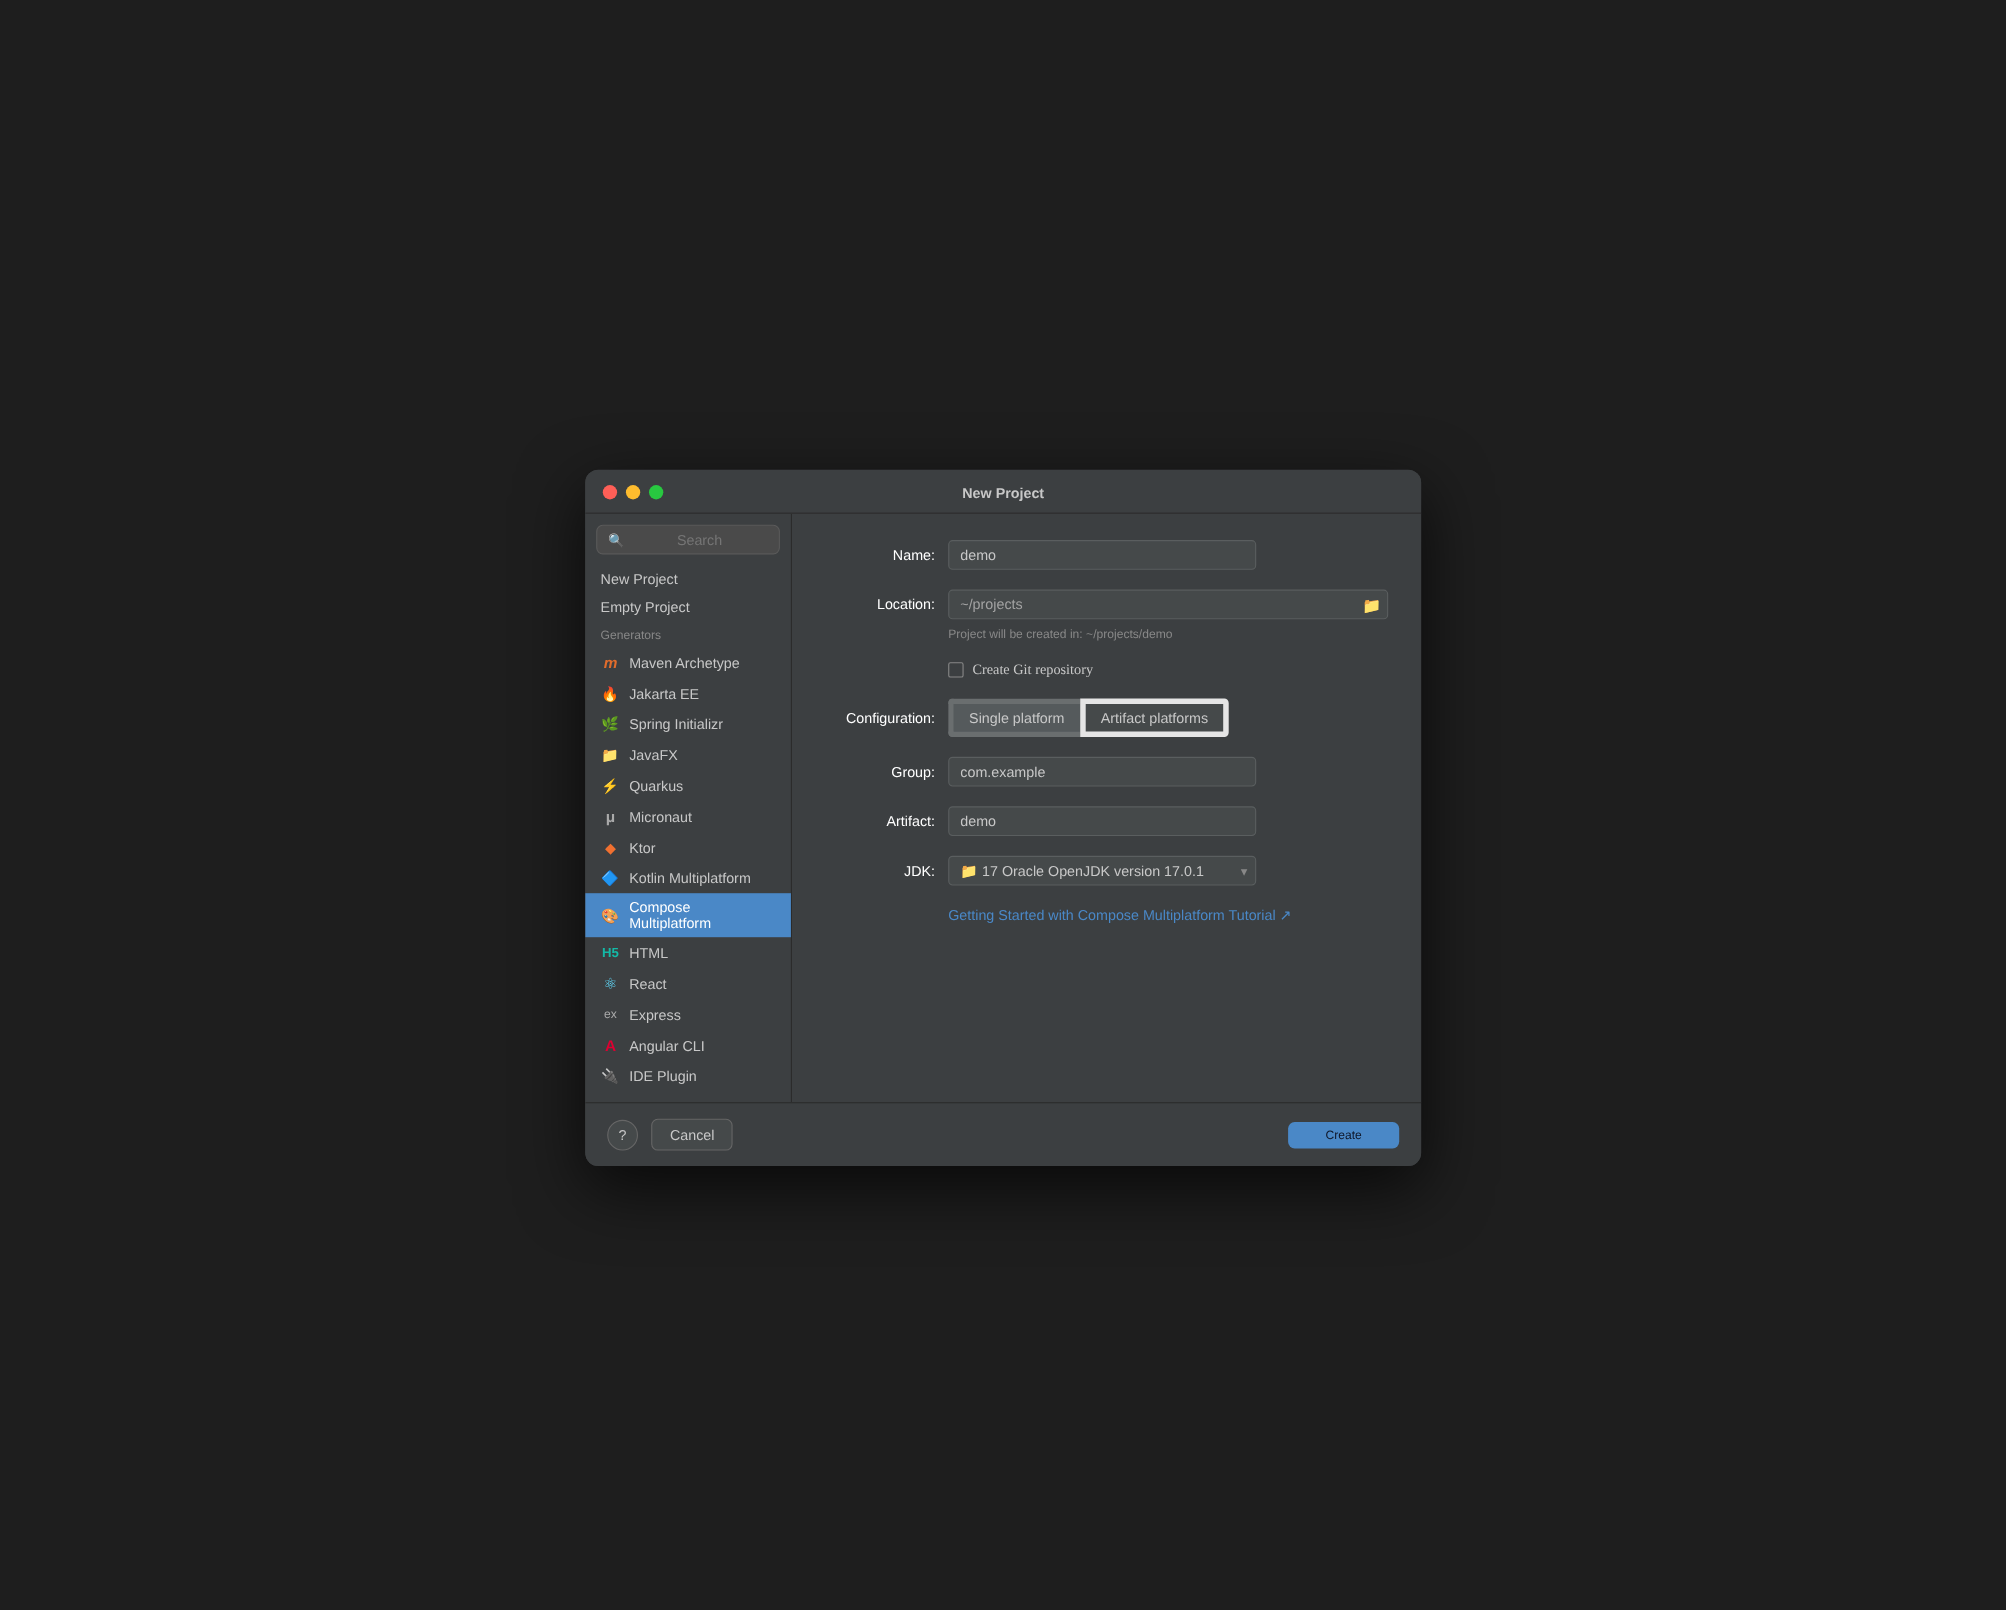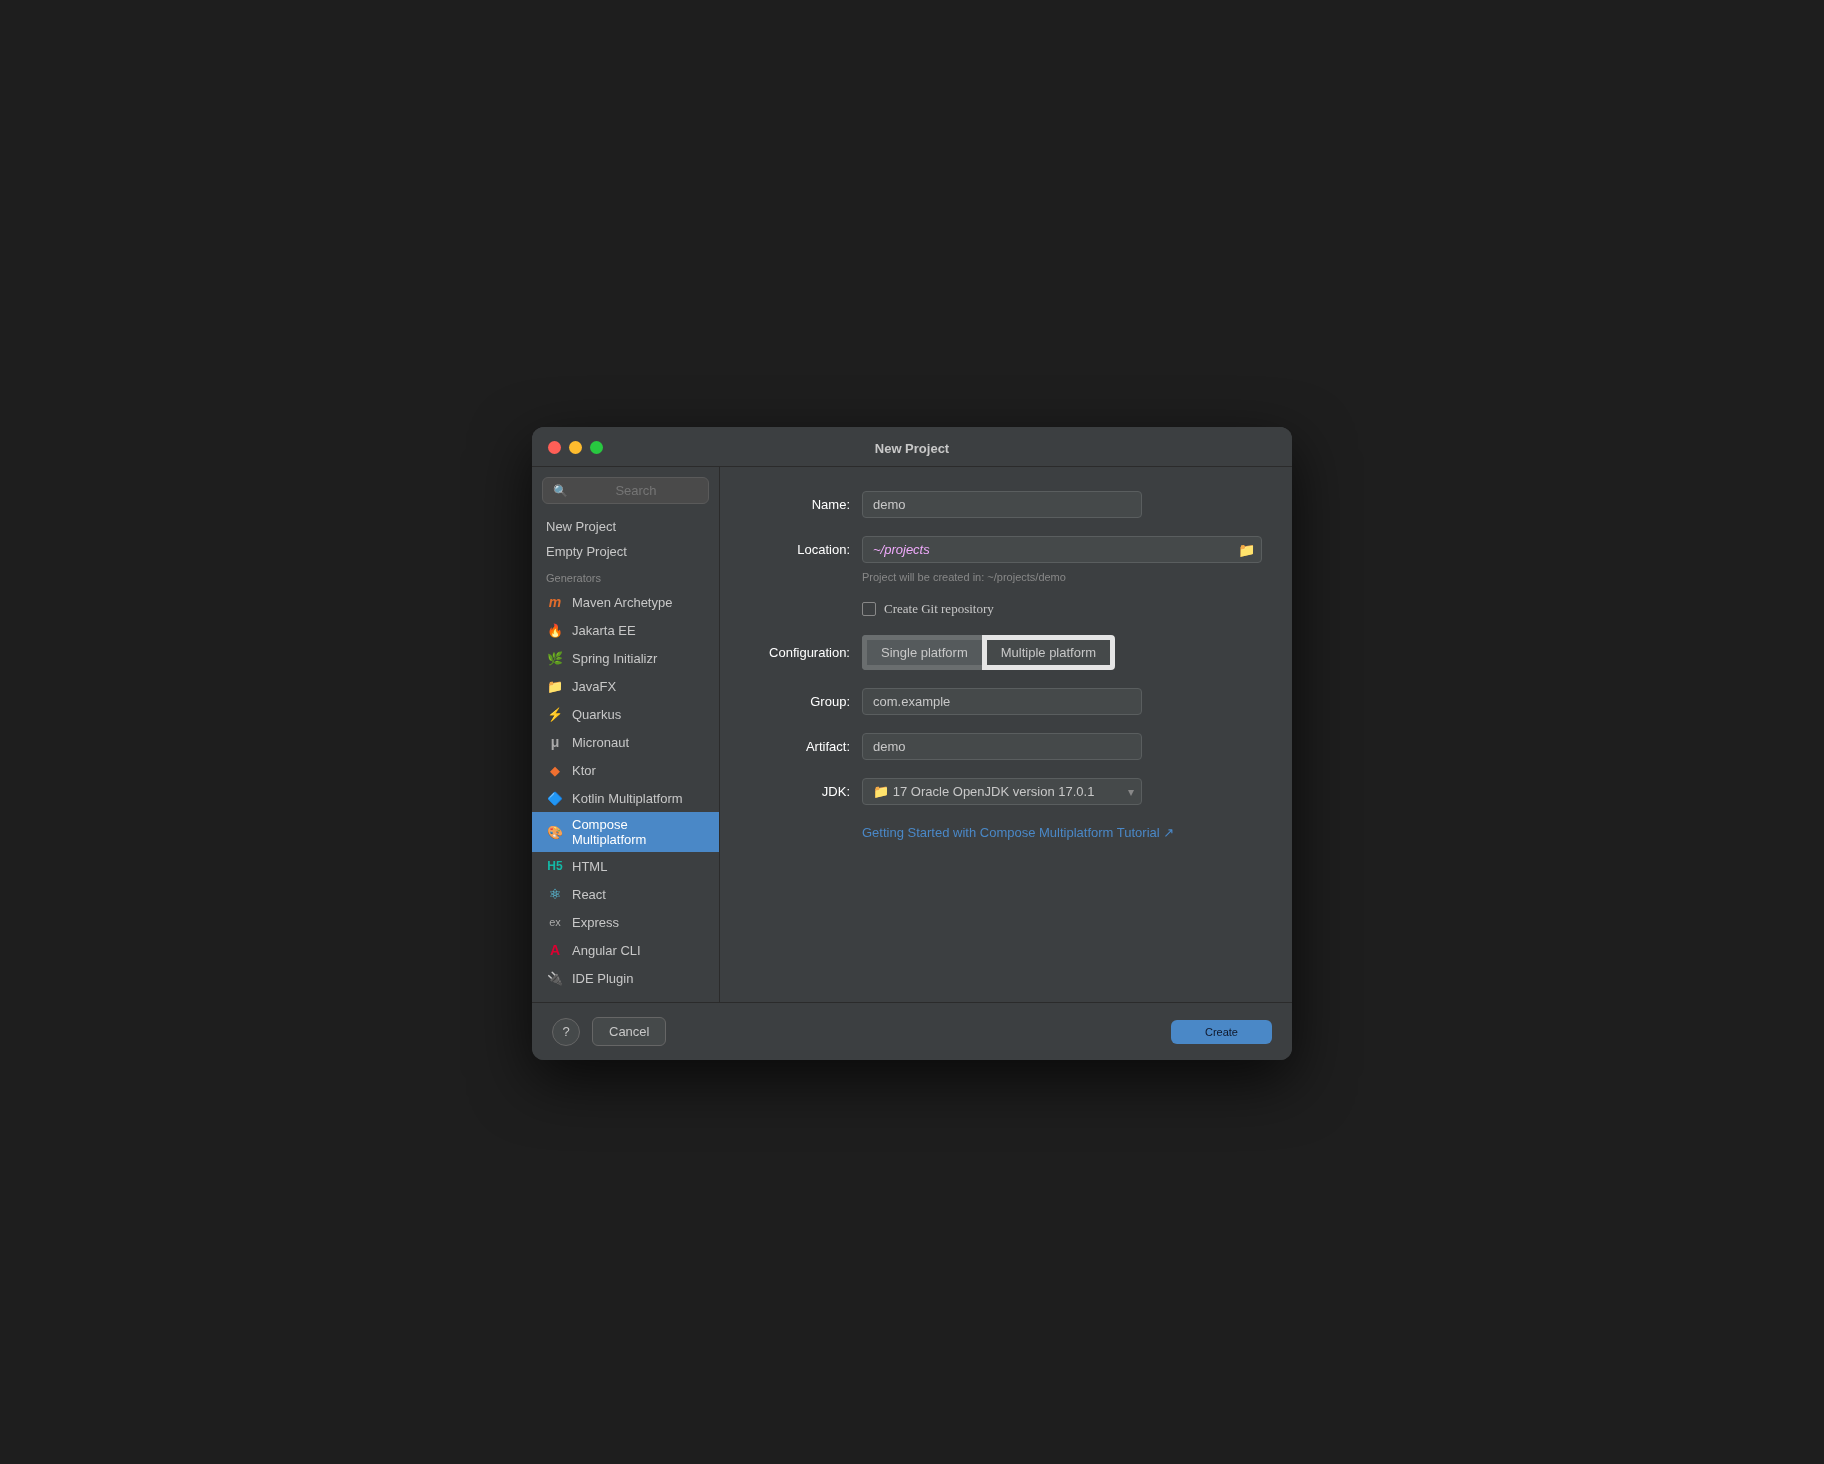--- a/index.html
+++ b/index.html
@@ -147,26 +147,25 @@
       gap: 12px;
     }
     .location-input-wrapper {
       position: relative;
       width: 400px;
     }
     .location-input {
       background: #45494a;
       border: 1px solid #5a5e5f;
       border-radius: 4px;
-      color: #f0abfc;
+      color: #a3a3a3;
       font-size: 13px;
       padding: 5px 48px 5px 10px;
       width: 100%;
       outline: none;
-      font-style: italic;
     }
     .folder-icon-btn {
       position: absolute;
       right: 6px;
       top: 50%;
       transform: translateY(-50%);
       background: none;
       border: none;
       cursor: pointer;
       color: #888;
@@ -448,21 +447,21 @@
 
       <div class="git-row">
         <div class="checkbox"></div>
         <span class="git-label">Create Git repository</span>
       </div>
 
       <div class="form-row">
         <label class="form-label">Configuration:</label>
         <div class="config-buttons">
           <button class="config-btn active">Single platform</button>
-          <button class="config-btn">Multiple platform</button>
+          <button class="config-btn">Artifact platforms</button>
         </div>
       </div>
 
 
       <div class="form-row">
         <label class="form-label">Group:</label>
         <input class="form-input" type="text" value="com.example" style="">
       </div>
 
       <div class="form-row">

